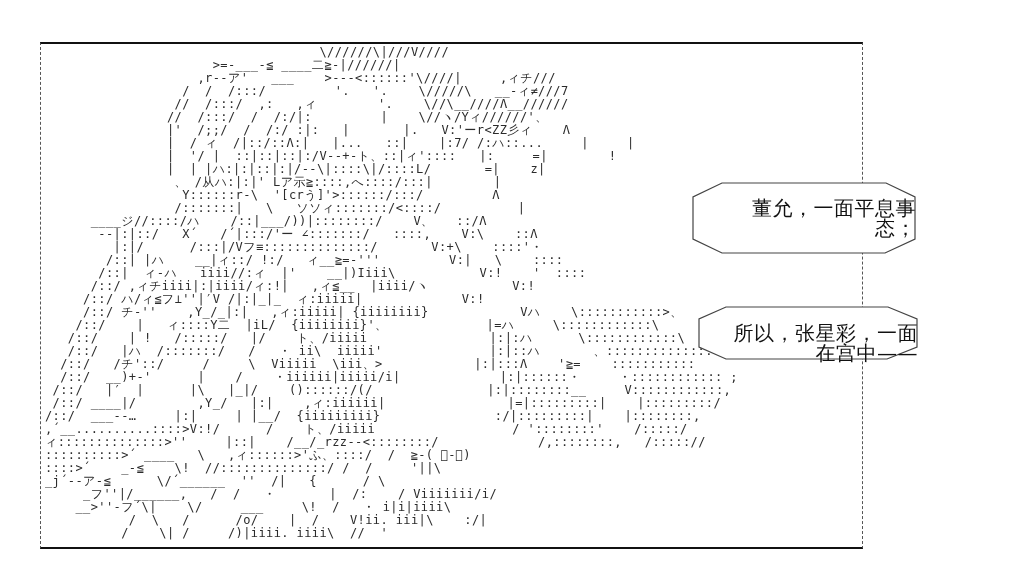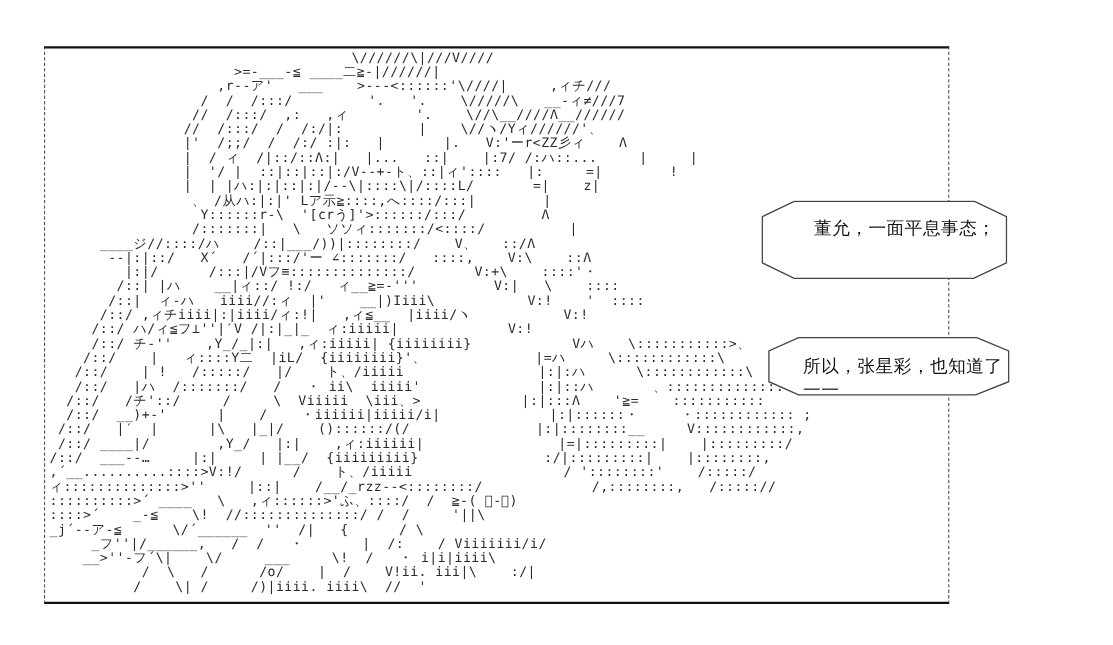--- a/index.html
+++ b/index.html
@@ -18,22 +18,23 @@
     font-family:"DejaVu Sans Mono","Liberation Mono",monospace;
     font-size:12px;line-height:13px;letter-spacing:0.4px;
     color:#2b2b2b;white-space:pre;
   }
   .bubble{
     position:absolute;z-index:3;
   }
   .bubble svg{position:absolute;left:0;top:0;}
   .bubble .text{
     position:relative;z-index:2;color:#111;
-    font-size:16px;line-height:20px;letter-spacing:0.5px;
+    font-size:20px;line-height:20px;letter-spacing:0.5px;
     font-family:"DejaVu Sans",sans-serif;
+    text-align:right;
   }
   .bubble-1{left:692px;top:182px;width:224px;height:72px;}
   .bubble-1 .text{padding:16px 0 0 20px;}
   .bubble-1 .line1{margin-left:28px;}
   .bubble-2{left:698px;top:306px;width:220px;height:54px;}
   .bubble-2 .text{padding:17px 0 0 32px;}
 </style>
 </head>
 <body>
 
@@ -85,15 +86,15 @@
   <div class="text">
     <div class="line1">董允，一面平息事态；</div>
   </div>
 </div>
 
 <div class="bubble bubble-2">
   <svg width="220" height="54" viewBox="0 0 220 54">
     <polygon points="28,1 190,1 219,13 219,41 189,53 28,53 1,41 1,13" fill="#ffffff" stroke="#444444" stroke-width="1.2"></polygon>
   </svg>
   <div class="text">
-    <div>所以，张星彩，也知道了——</div>
+    <div>所以，张星彩，一面在宫中——</div>
   </div>
 </div>
 
 </body></html>

